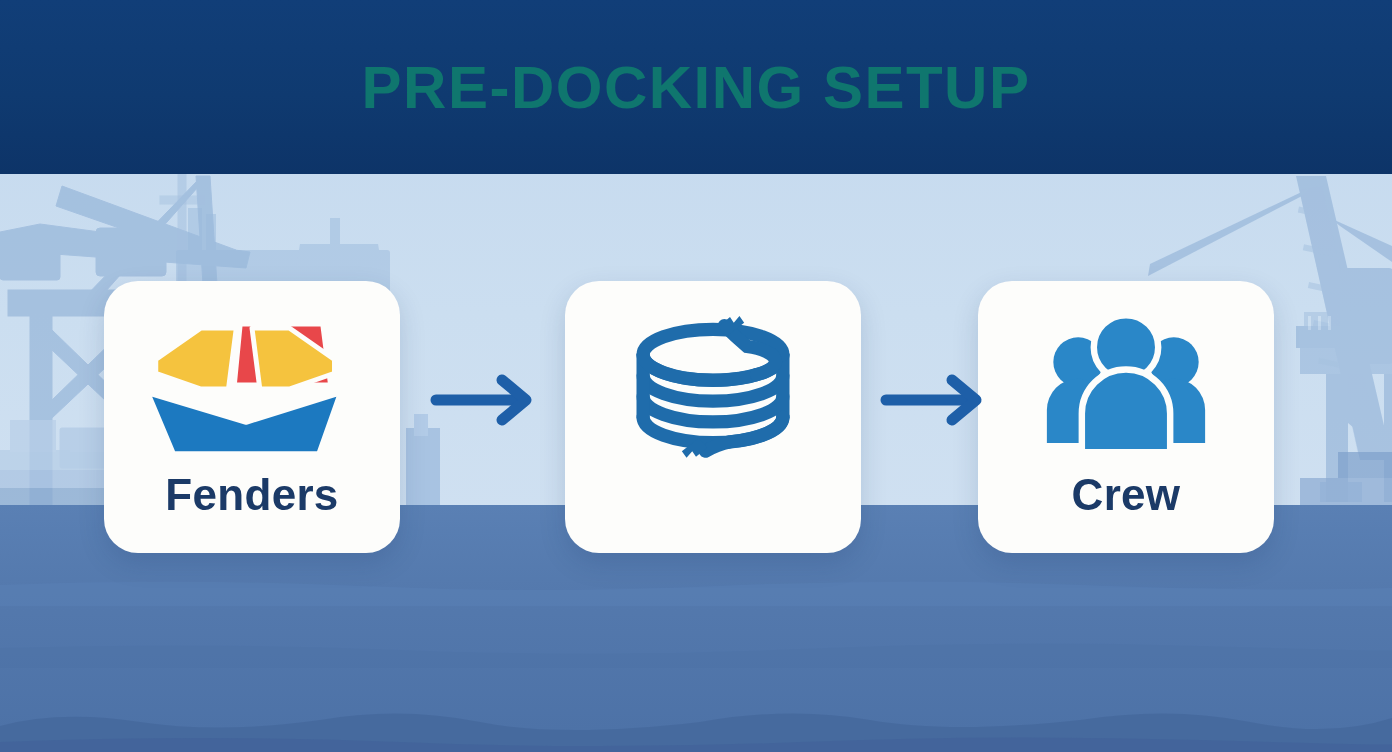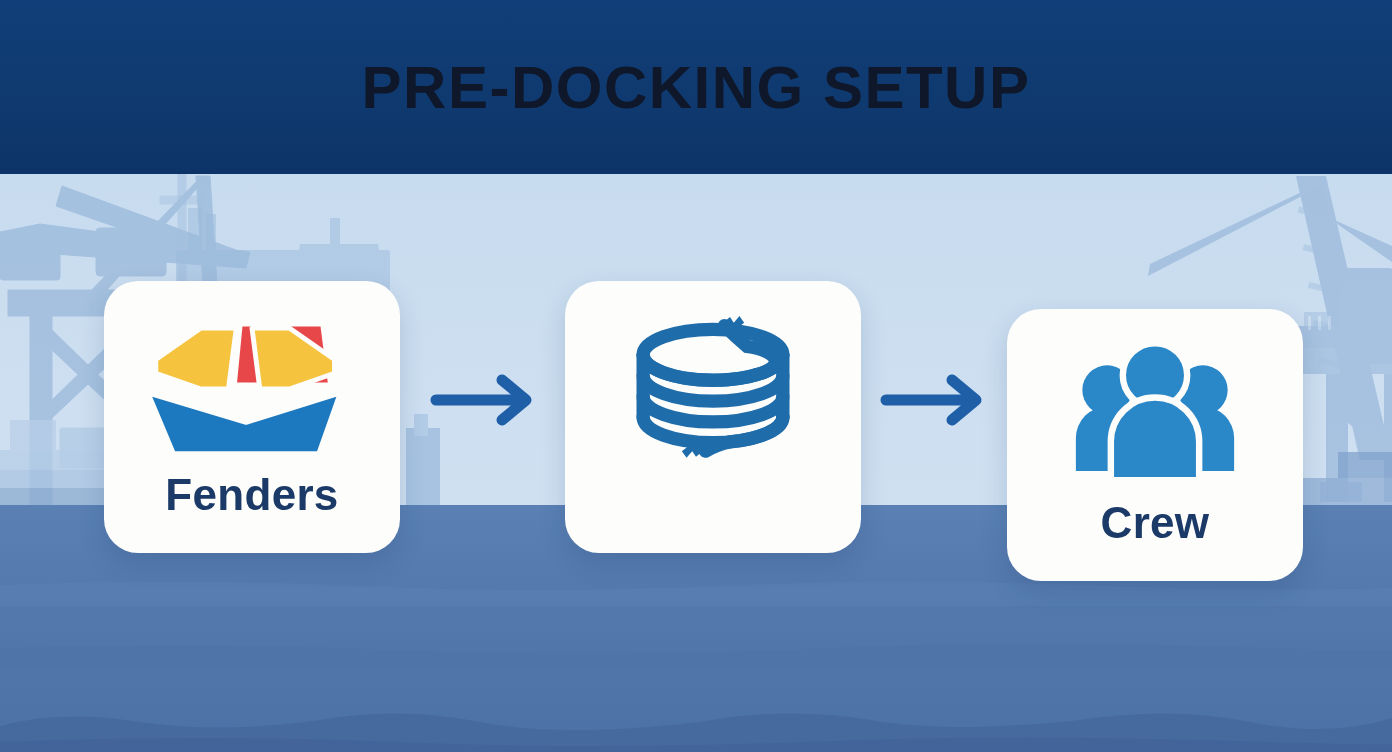--- a/index.html
+++ b/index.html
@@ -39,21 +39,21 @@
   }
   .header-title {
     position: absolute;
     left: 0;
     top: 0;
     width: 1392px;
     height: 174px;
     display: flex;
     align-items: center;
     justify-content: center;
-    color: #0f172a;
+    color: #0f766e;
     font-size: 60px;
     font-weight: bold;
     letter-spacing: 1.5px;
     text-transform: uppercase;
     font-family: "Liberation Sans", sans-serif;
     z-index: 21;
     user-select: none;
   }
 
   
@@ -74,21 +74,21 @@
     background: #fdfdfb;
     border-radius: 34px;
     box-shadow: 0 10px 26px rgba(25, 55, 100, 0.17);
     display: flex;
     flex-direction: column;
     align-items: center;
     justify-content: flex-start;
   }
   .card-1 { left: 104px; }
   .card-2 { left: 565px; }
-  .card-3 { left: 1007px; margin-top: 28px; }
+  .card-3 { left: 978px; }
 
   .card-icon {
     margin-top: 30px;
     width: 176px;
     height: 150px;
     display: flex;
     align-items: center;
     justify-content: center;
   }
   .card-label {

